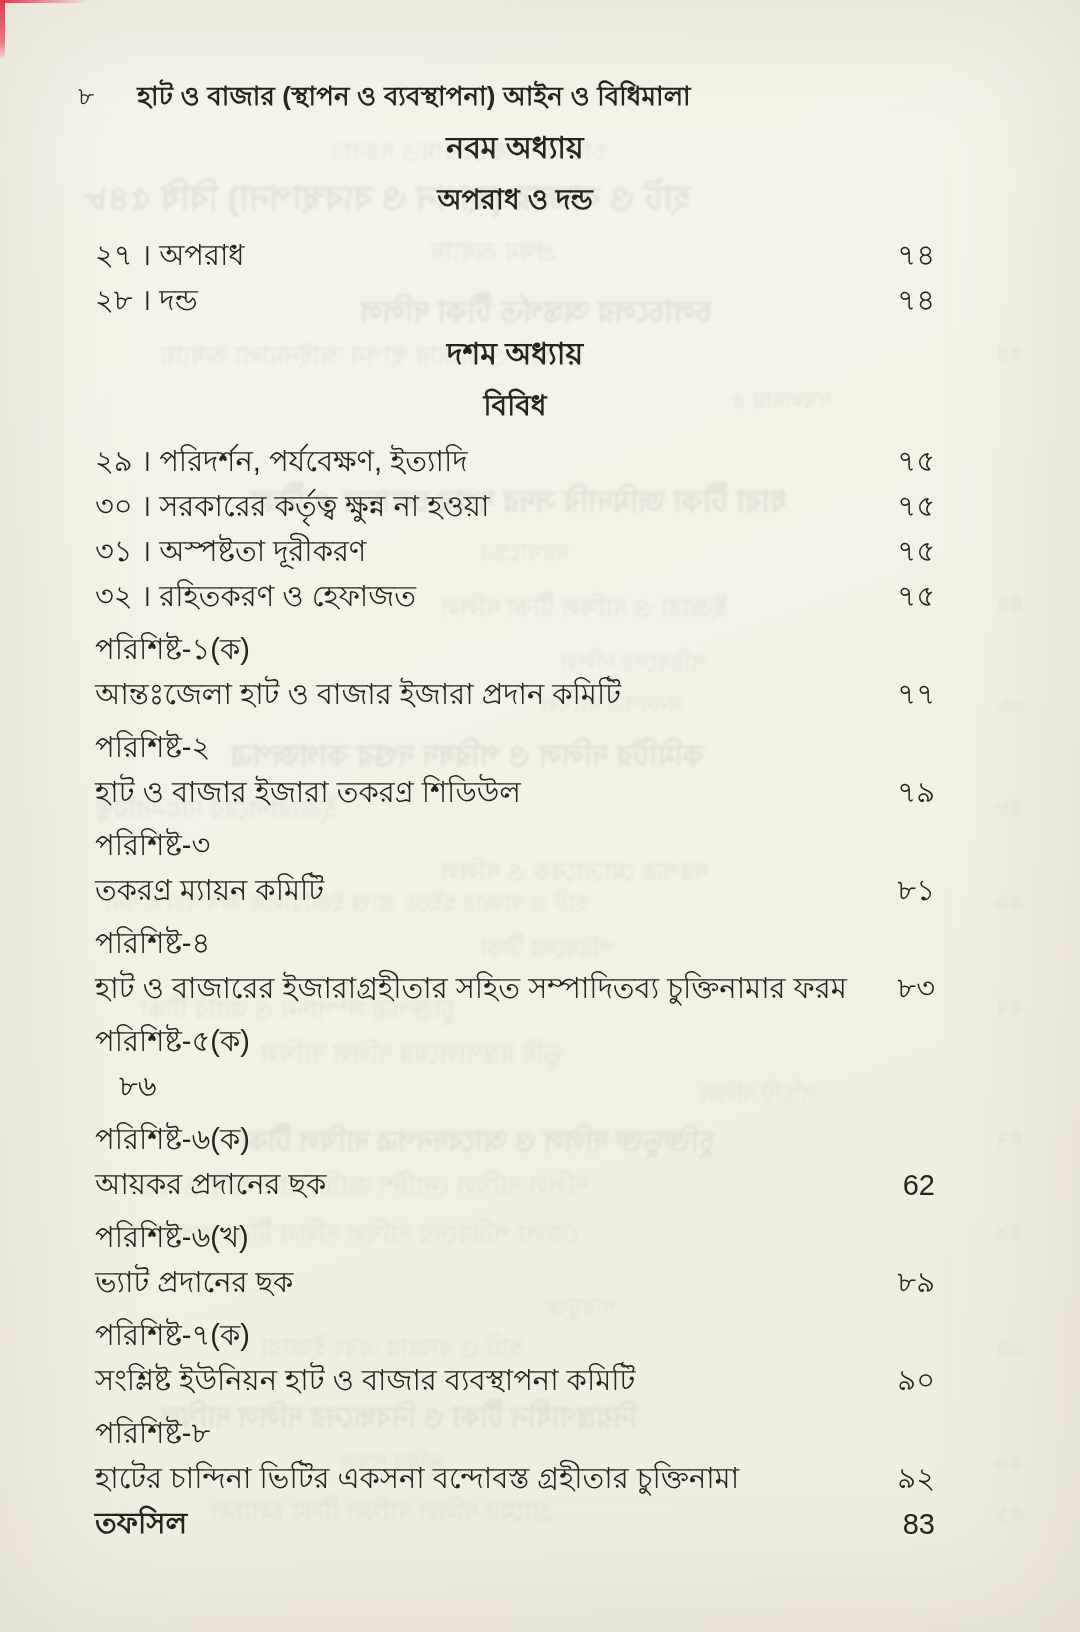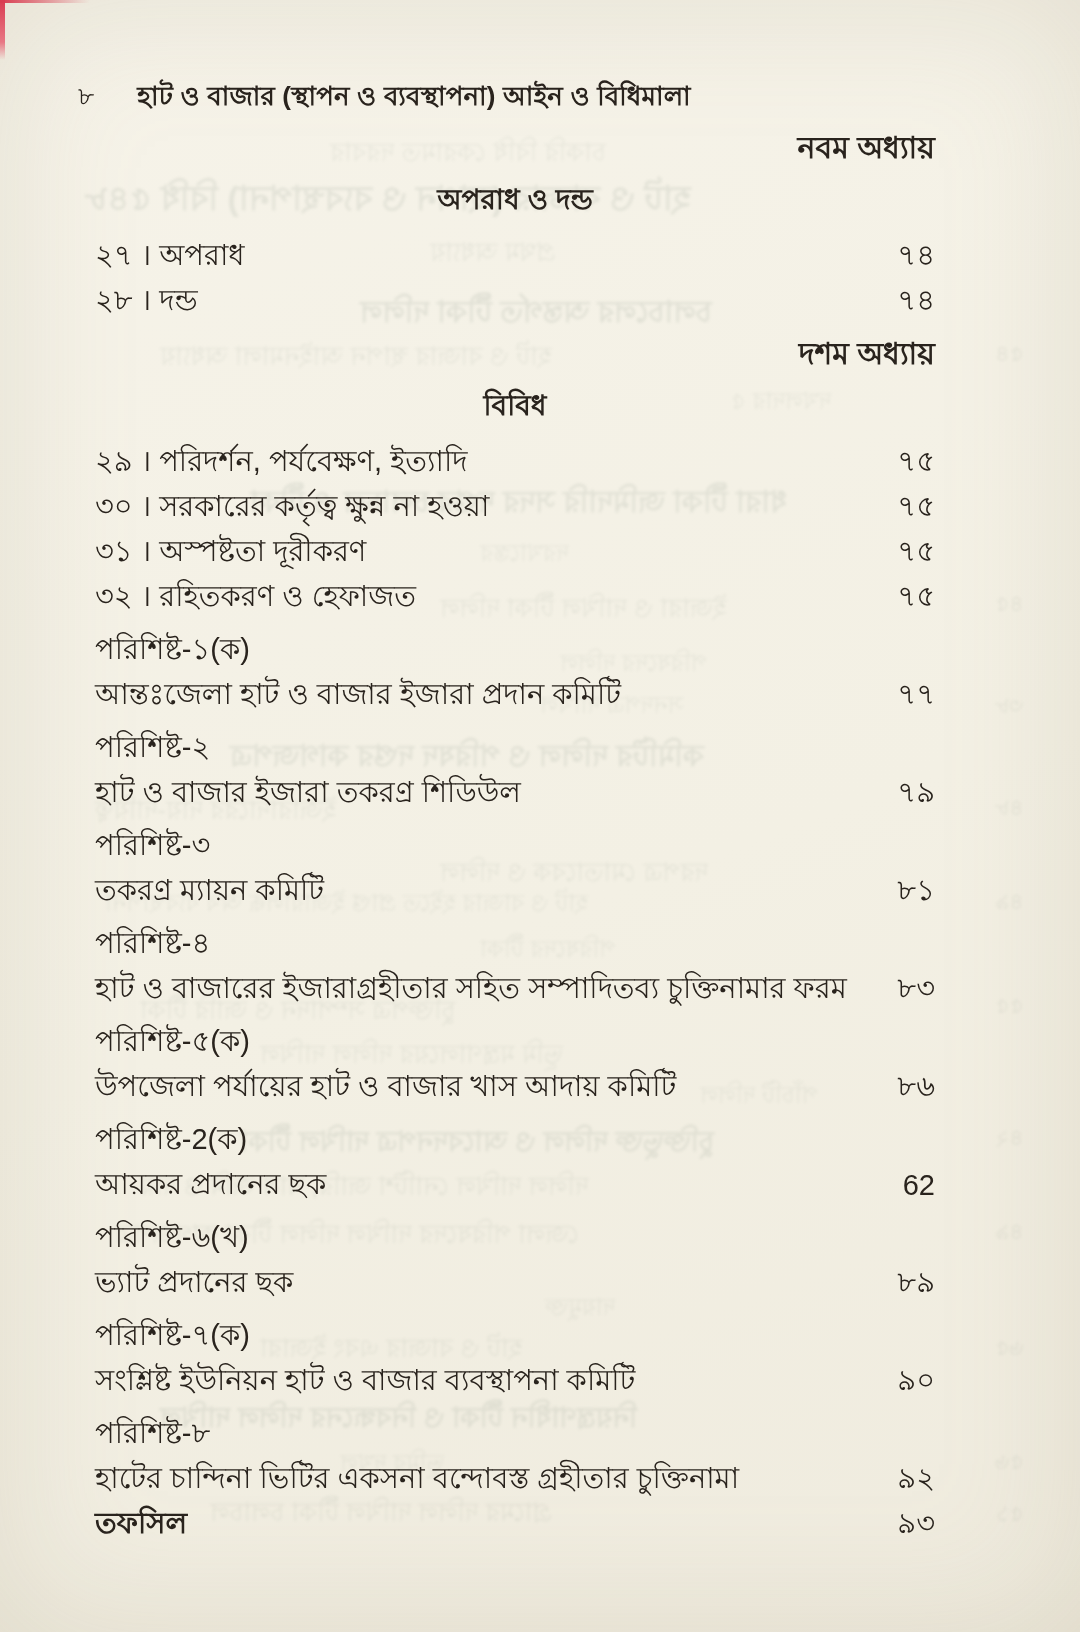--- a/index.html
+++ b/index.html
@@ -32,21 +32,21 @@
   .pagehead{
     position:absolute;top:76px;left:78px;right:145px;
     display:flex;align-items:baseline;gap:42px;
   }
   .pageno{font-size:25px;letter-spacing:1px;}
   .booktitle{margin:0;font-size:26px;font-weight:bold;letter-spacing:0.2px;}
   .toc{position:absolute;top:118px;left:95px;right:145px;}
   .row{display:flex;justify-content:space-between;align-items:center;}
   .row.entry,.row.appendix{height:45px;font-size:29px;}
   .row.appendix{margin-top:8px;align-items:center;}
-  .row.chapter{justify-content:flex-end;height:50px;margin-top:6px;font-size:30px;font-weight:bold;}
+  .row.chapter{justify-content:center;height:50px;margin-top:6px;font-size:30px;font-weight:bold;}
   .row.section{justify-content:center;height:54px;margin-bottom:6px;font-size:28px;font-weight:bold;}
   .row .label{white-space:nowrap;}
   .row.bold .label{font-weight:bold;}
   .row .pagecol{font-size:29px;margin-left:24px;}
 </style>
 </head>
 <body>
 
 <div class="page">
 
@@ -161,25 +161,24 @@
         <span class="label">পরিশিষ্ট-৪</span>
       </div>
       <div class="row entry">
         <span class="label">হাট ও বাজারের ইজারাগ্রহীতার সহিত সম্পাদিতব্য চুক্তিনামার ফরম</span>
         <span class="pagecol">৮৩</span>
       </div>
       <div class="row appendix">
         <span class="label">পরিশিষ্ট-৫(ক)</span>
       </div>
       <div class="row entry">
-        <span class="label">উপজেলা পর্যায়ের হাট ও বাজার খাস আদায় কমিটি</span>
         <span class="pagecol">৮৬</span>
       </div>
       <div class="row appendix">
-        <span class="label">পরিশিষ্ট-2(ক)</span>
+        <span class="label">পরিশিষ্ট-৬(ক)</span>
       </div>
       <div class="row entry">
         <span class="label">আয়কর প্রদানের ছক</span>
         <span class="pagecol">62</span>
       </div>
       <div class="row appendix">
         <span class="label">পরিশিষ্ট-৬(খ)</span>
       </div>
       <div class="row entry">
         <span class="label">ভ্যাট প্রদানের ছক</span>
@@ -194,17 +193,17 @@
       </div>
       <div class="row appendix">
         <span class="label">পরিশিষ্ট-৮</span>
       </div>
       <div class="row entry">
         <span class="label">হাটের চান্দিনা ভিটির একসনা বন্দোবস্ত গ্রহীতার চুক্তিনামা</span>
         <span class="pagecol">৯২</span>
       </div>
       <div class="row entry bold">
         <span class="label">তফসিল</span>
-        <span class="pagecol">৯৩</span>
+        <span class="pagecol">83</span>
       </div>
     </main>
 
 </div>
 
 </body></html>

